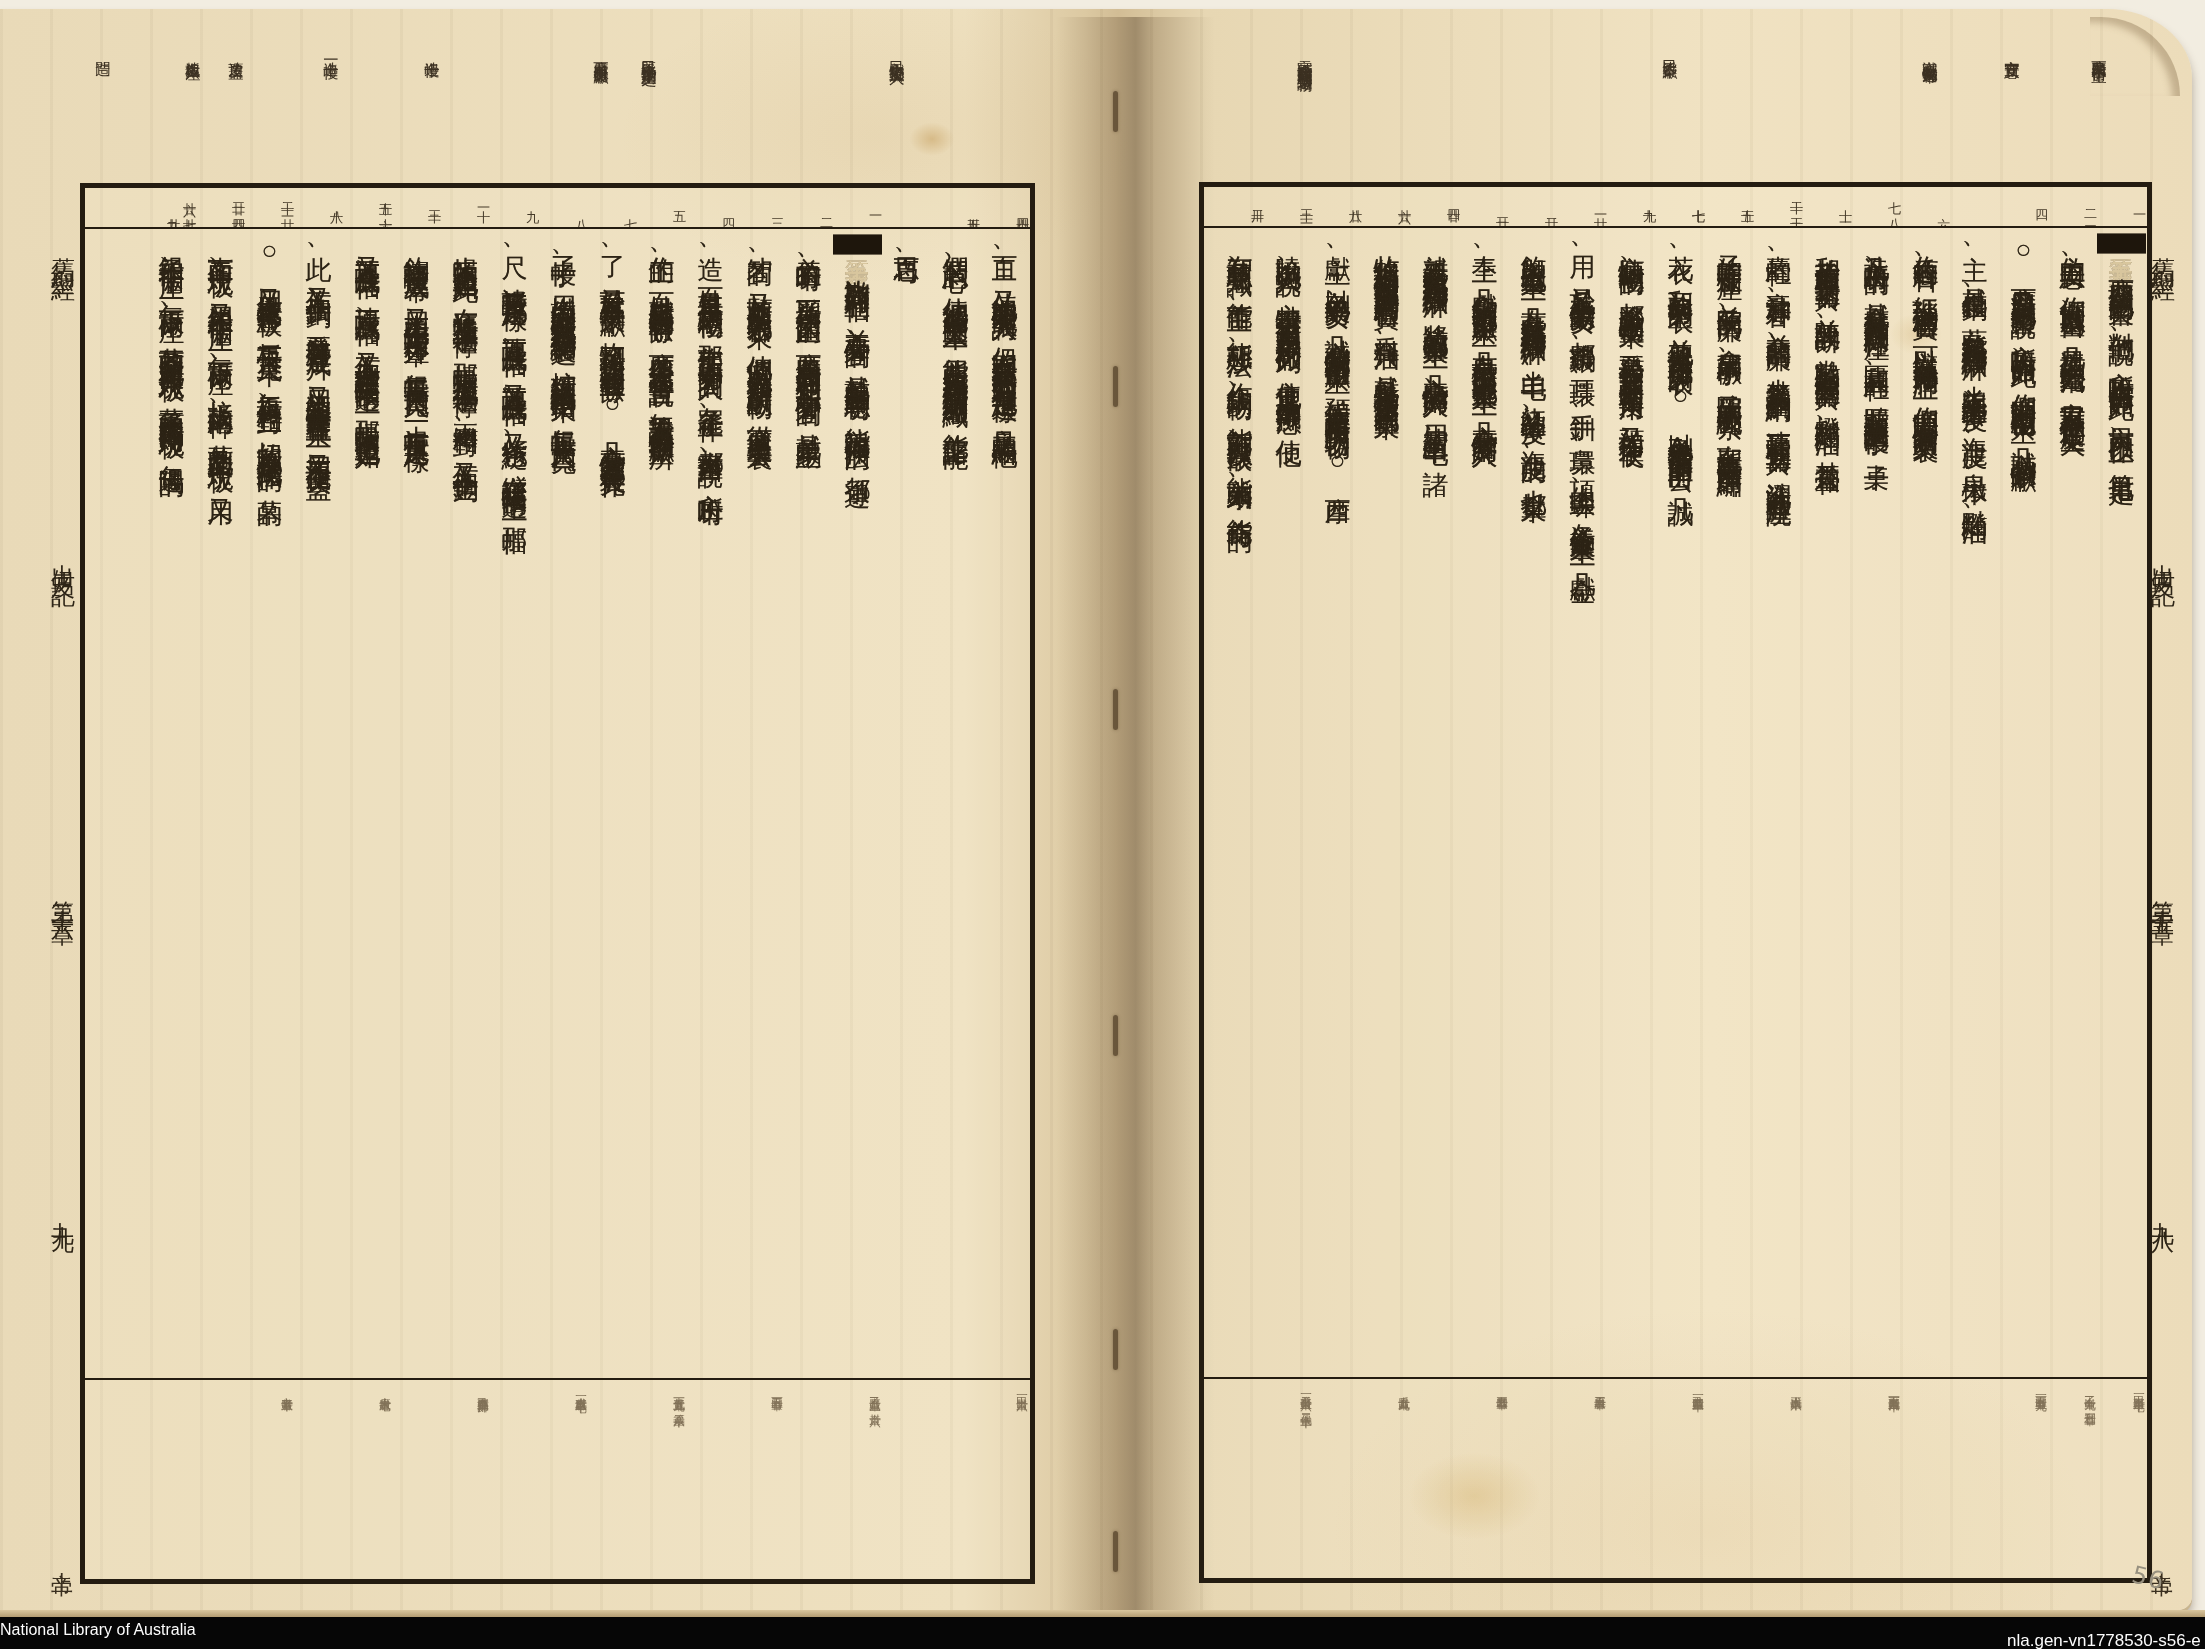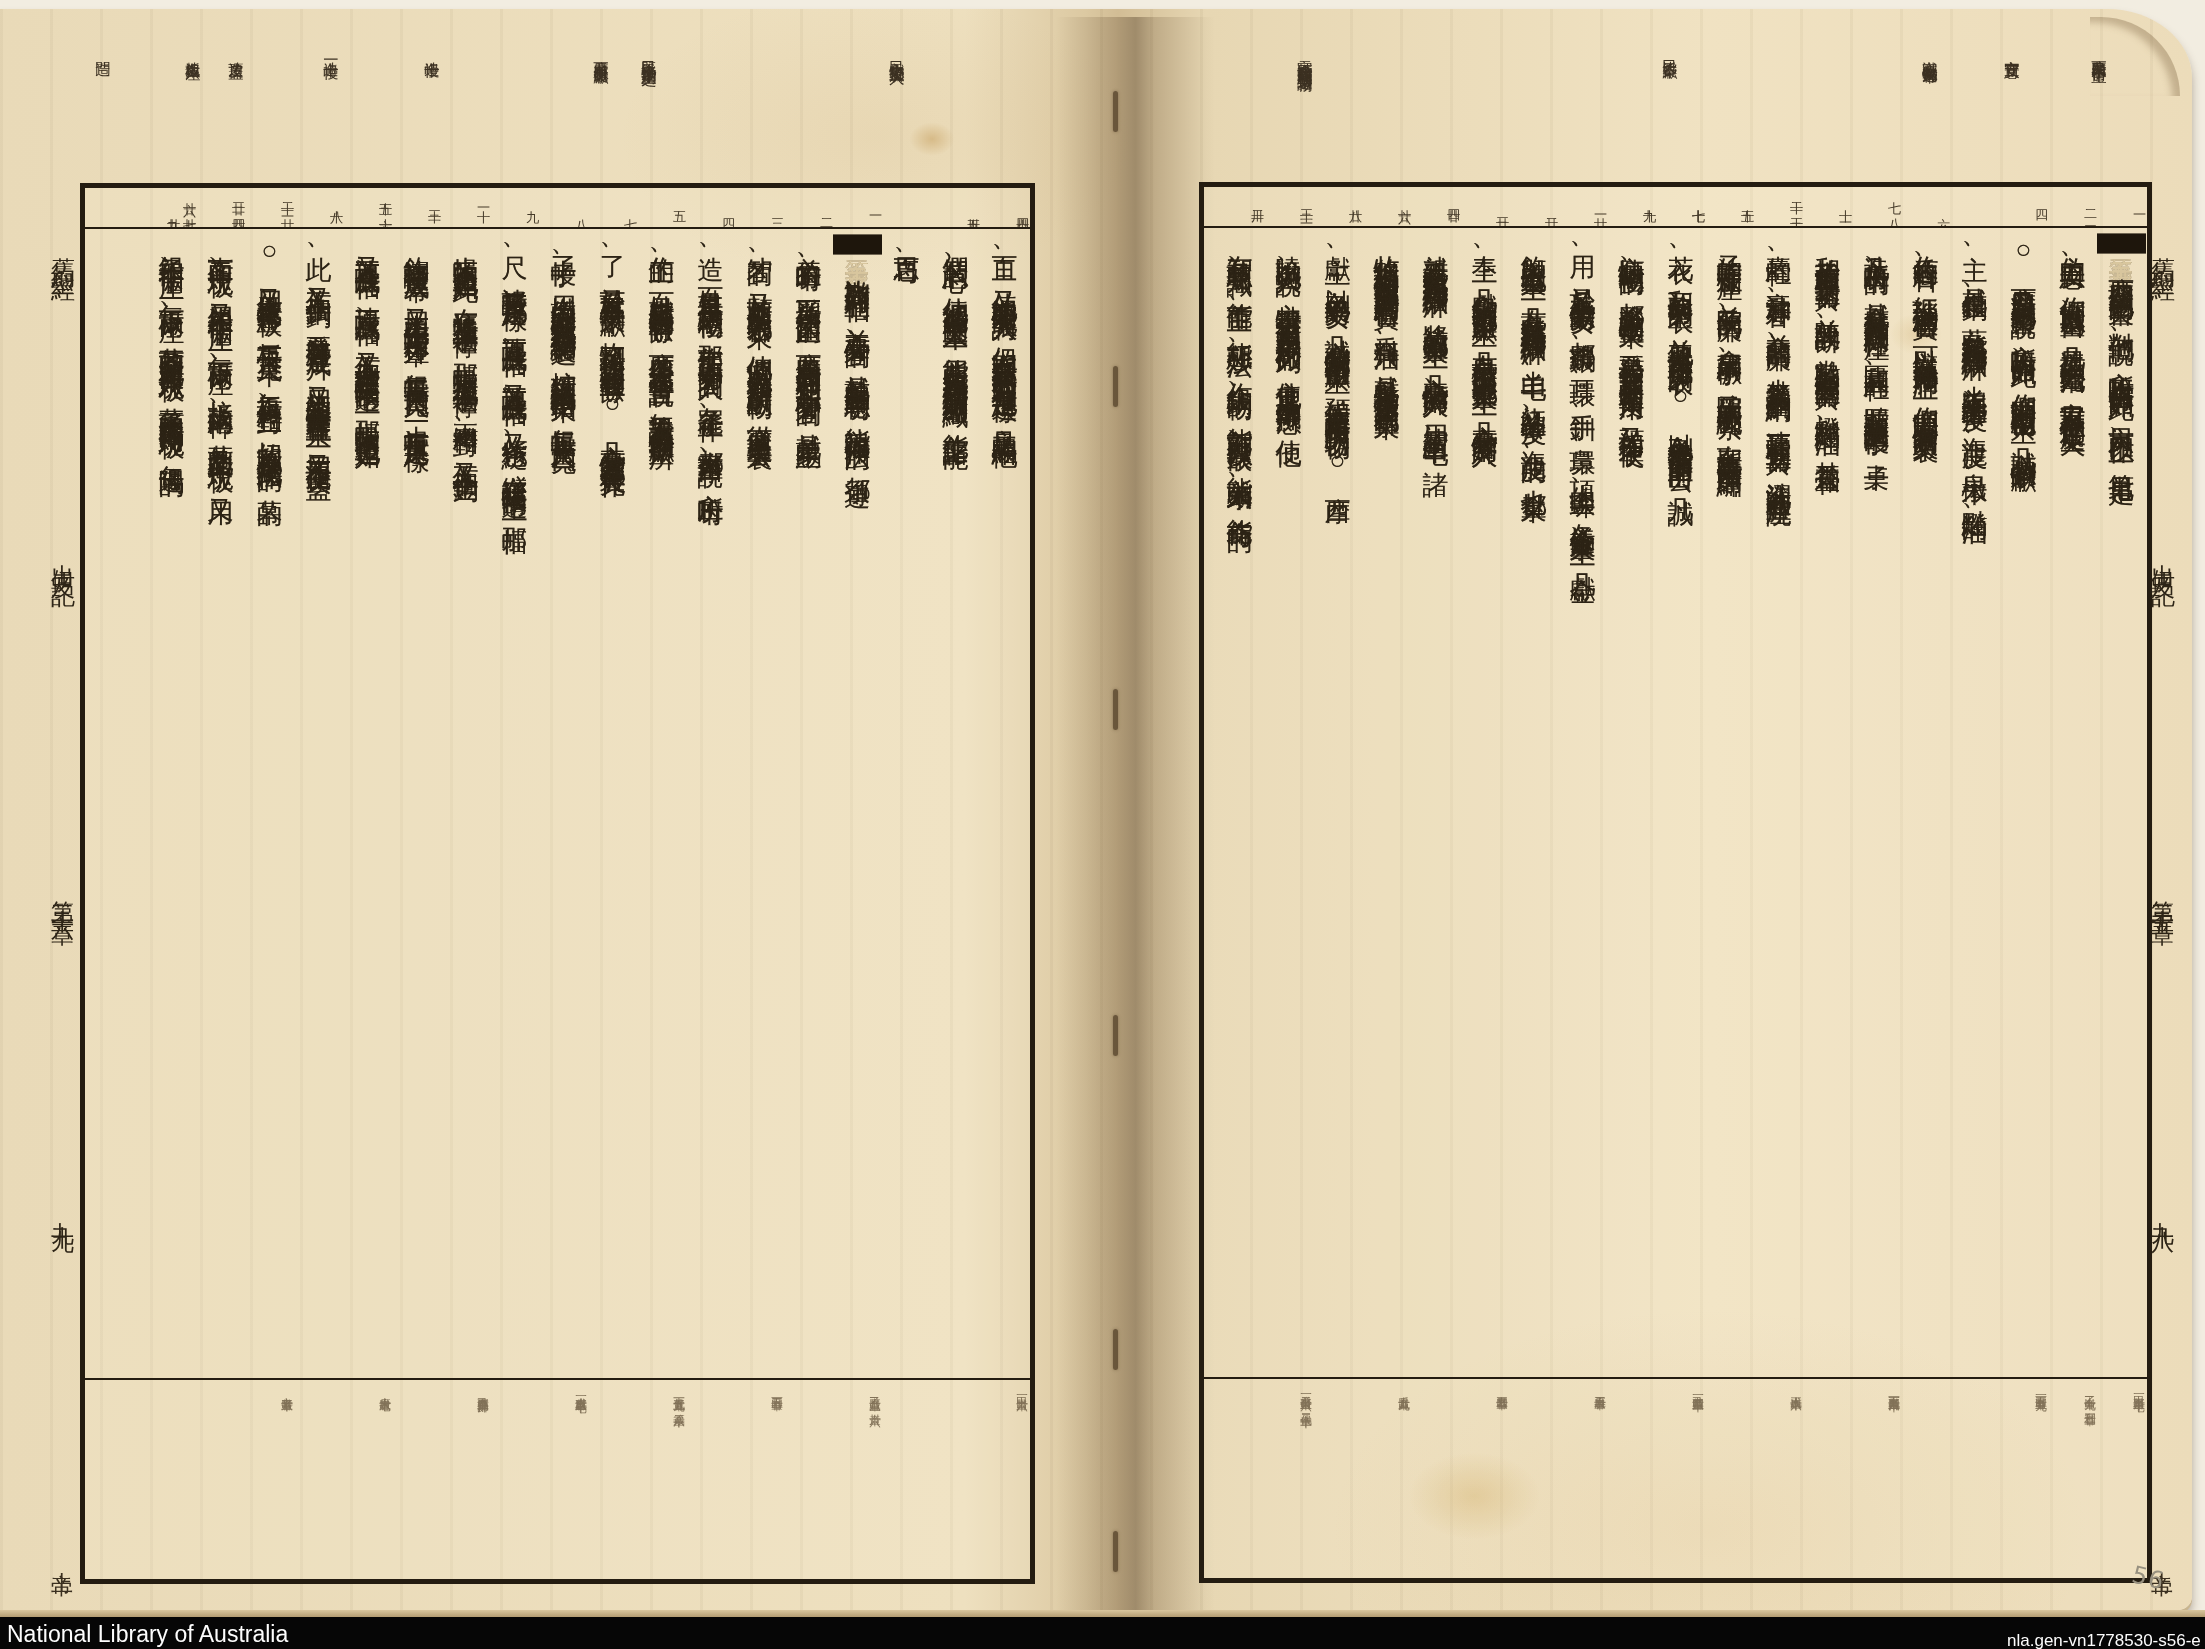--- a/index.html
+++ b/index.html
@@ -67,21 +67,21 @@
   .sm-chapter{top:693px;font-size:23px;letter-spacing:5.3px;}
   .sm-page   {top:1015px;font-size:23px;letter-spacing:4.2px;}
   .sm-catch  {top:1365px;font-size:22px;letter-spacing:2.1px;color:#3a2f1f;}
   
   #corner-curl{position:absolute;right:11.6px;top:8.5px;width:90px;height:79px;
     border-radius:0 79px 0 0;box-shadow:inset -7.4px 5.3px 7.4px rgba(120,95,60,.35);}
   #pencil-note{position:absolute;left:2132px;top:1555px;transform:rotate(14deg);
     font-family:"DejaVu Sans",sans-serif;font-size:24px;color:#97907f;letter-spacing:1.1px;}
   #bar{position:absolute;left:0;bottom:0;width:100%;height:33px;background:#060606;
     font-family:"Liberation Sans","DejaVu Sans",sans-serif;color:#fdfdfd;}
-  #bar .bar-left {position:absolute;left:7px;top:4.2px;font-size:23px;}
+  #bar .bar-left {position:absolute;left:0;top:4.2px;font-size:16px;}
   #bar .bar-right{position:absolute;right:4.2px;top:14px;font-size:17px;}
   #paper-bottom-edge{position:absolute;left:0;bottom:33px;width:100%;height:7.4px;
     background:linear-gradient(#d9c69e,#b39c72);}
 </style>
 </head>
 <body>
 
 <div id="canvas">
   <div id="paper">
     <div class="stain" id="stain1"></div>

